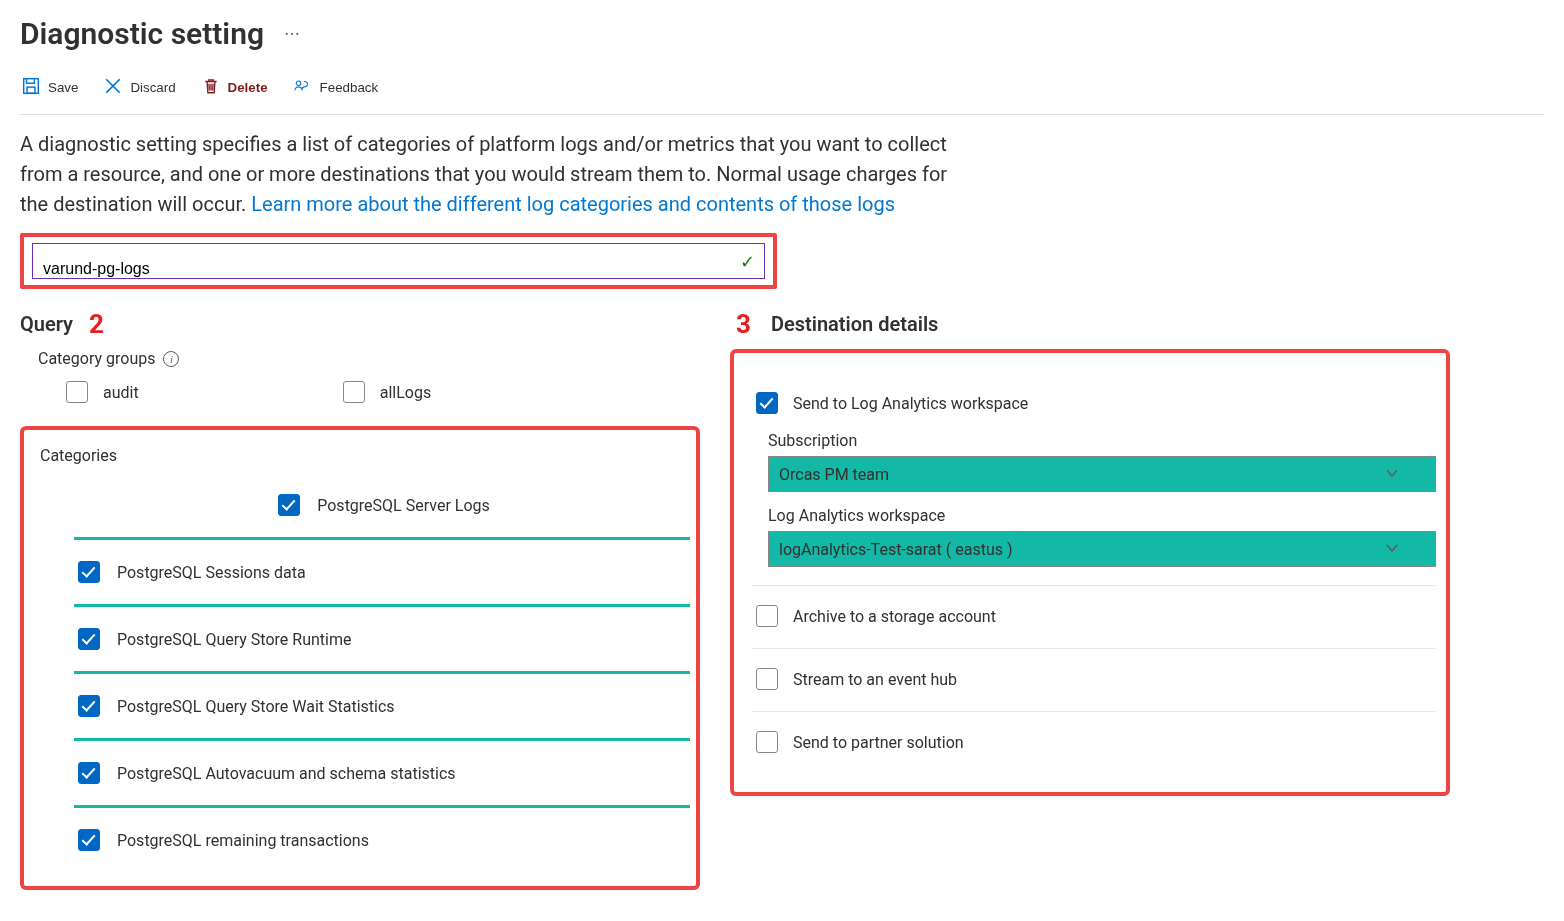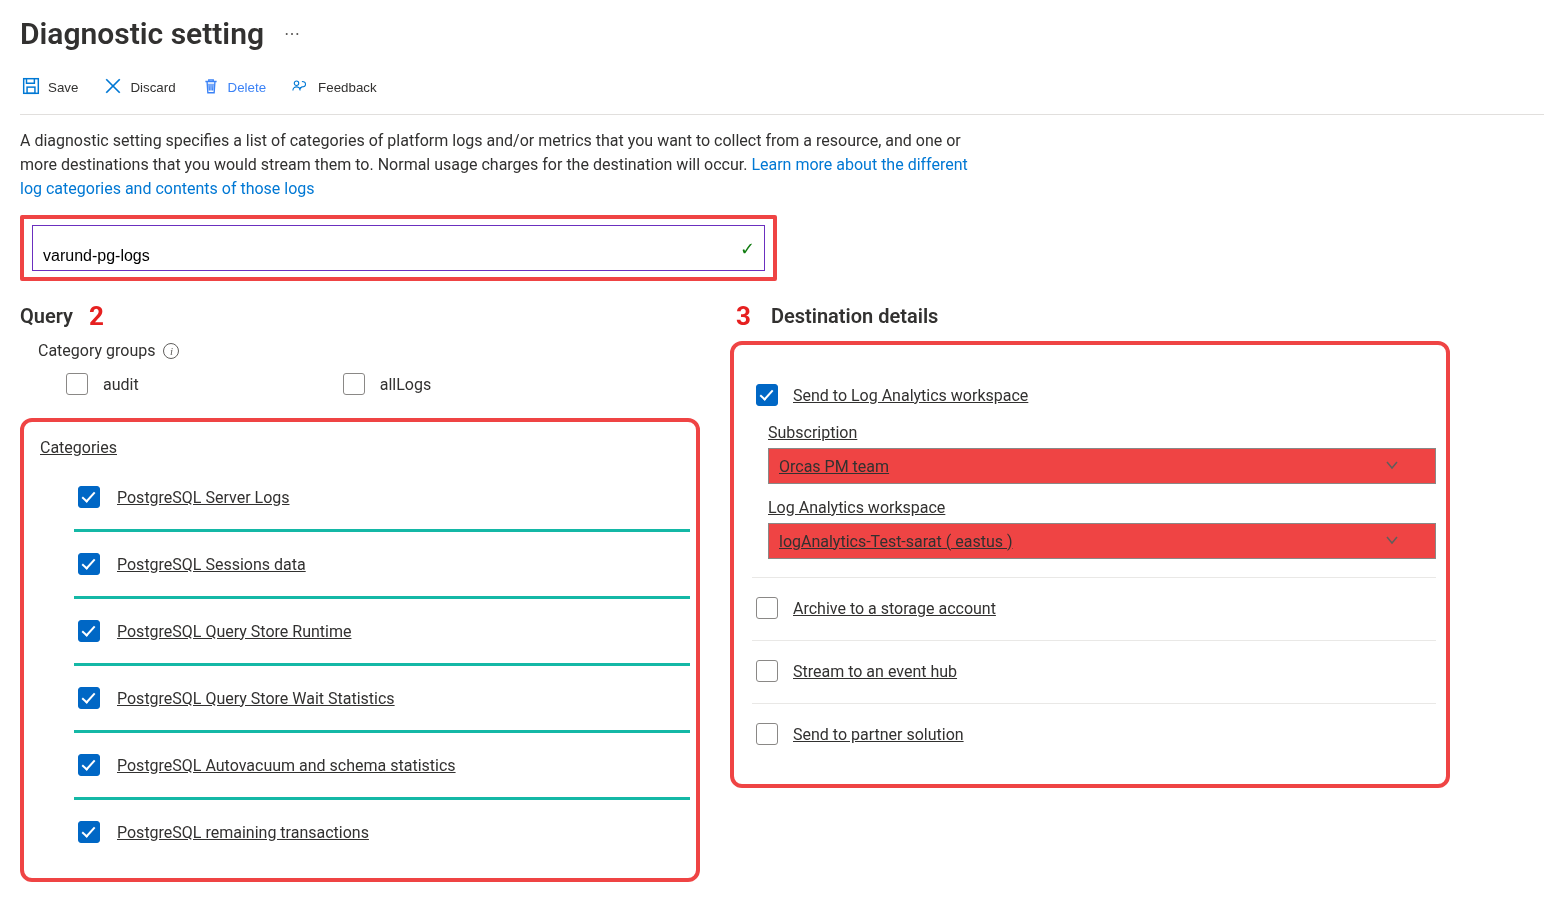--- a/index.html
+++ b/index.html
@@ -33,25 +33,25 @@
   }
   .tool-btn {
     display:inline-flex;
     align-items:center;
     gap:8px;
     background:none; border:none;
     cursor:pointer;
     padding:4px 2px;
     color:#323130;
   }
-  .tool-btn.disabled { color:#3b82f6; cursor:default; }
+  .tool-btn.disabled { color:#7f1d1d; cursor:default;font-weight:bold; }
   .tool-btn svg { width:18px; height:18px; }
   .tool-btn .blue { color:#0078d4; }
   .description {
-    font-size:16px;
+    font-size:20px;
     line-height:1.5;
     margin:14px 0 6px 0;
     max-width:960px;
   }
   .link { color:#0078d4; text-decoration:none; cursor:pointer; }
   .name-row {
     display:flex;
     align-items:center;
     margin-top:14px;
   }
@@ -71,21 +71,21 @@
   }
   .name-input-wrap {
     position:relative;
     flex:0 0 757px;
     border:4px solid #ef4444;
     padding:6px 8px;
     border-radius:2px;
   }
   .name-input {
     width:100%;
-    height:46px;
+    height:36px;
     border:1px solid #8a8886;
     padding:20px 32px 4px 10px;
     font-size:16px;
     outline:none;
   }
   .name-input.valid { border-color:#6b2fbf; }
   .valid-check {
     position:absolute;
     right:18px;
     top:50%;
@@ -158,59 +158,58 @@
     content:"";
     position:absolute;
     left:6px; top:2px;
     width:5px; height:11px;
     border:solid #fff;
     border-width:0 2px 2px 0;
     transform:rotate(42deg);
   }
   .callout-box {
     border:4px solid #ef4444;
-    border-radius:12px;
+    border-radius:6px;
     padding:10px 6px 14px 14px;
-    text-decoration:underline;
   }
   .categories-label {
     font-size:16px;
     margin:6px 0 8px 2px;
   }
   .cat-list { }
   .cat-item {
     display:flex;
     align-items:center;
     gap:14px;
     padding:18px 0;
     border-top:3px solid #14b8a6;
     margin-left:36px;
     margin-right:0;
     font-size:16px;
   }
-  .cat-item:first-child { border-top:none; }
+  .cat-item:first-child { border-top:none;justify-content:center; }
   .dest-section .section-title { margin-bottom:6px; }
   .dest-box .chk-row { font-size:16px; }
   .dest-inner {
     padding:10px 4px 4px 4px;
   }
   .dest-block {
     border-bottom:1px solid #e9e8e6;
     padding:16px 0 18px 0;
   }
   .dest-block:last-child { border-bottom:none; }
   .field-block { margin:14px 0 0 16px; }
   .field-label { font-size:16px; margin-bottom:6px; }
   .select {
     width:100%;
     height:36px;
     border:1px solid #8a8886;
     font-size:16px;
     padding:4px 36px 4px 10px;
-    background:#ef4444;
+    background:#14b8a6;
     position:relative;
     display:flex;
     align-items:center;
     justify-content:space-between;
     cursor:pointer;
   }
   .chev { color:#605e5c; }
   .dest-head { display:flex; align-items:center; gap:14px; }
 </style>
 </head>

